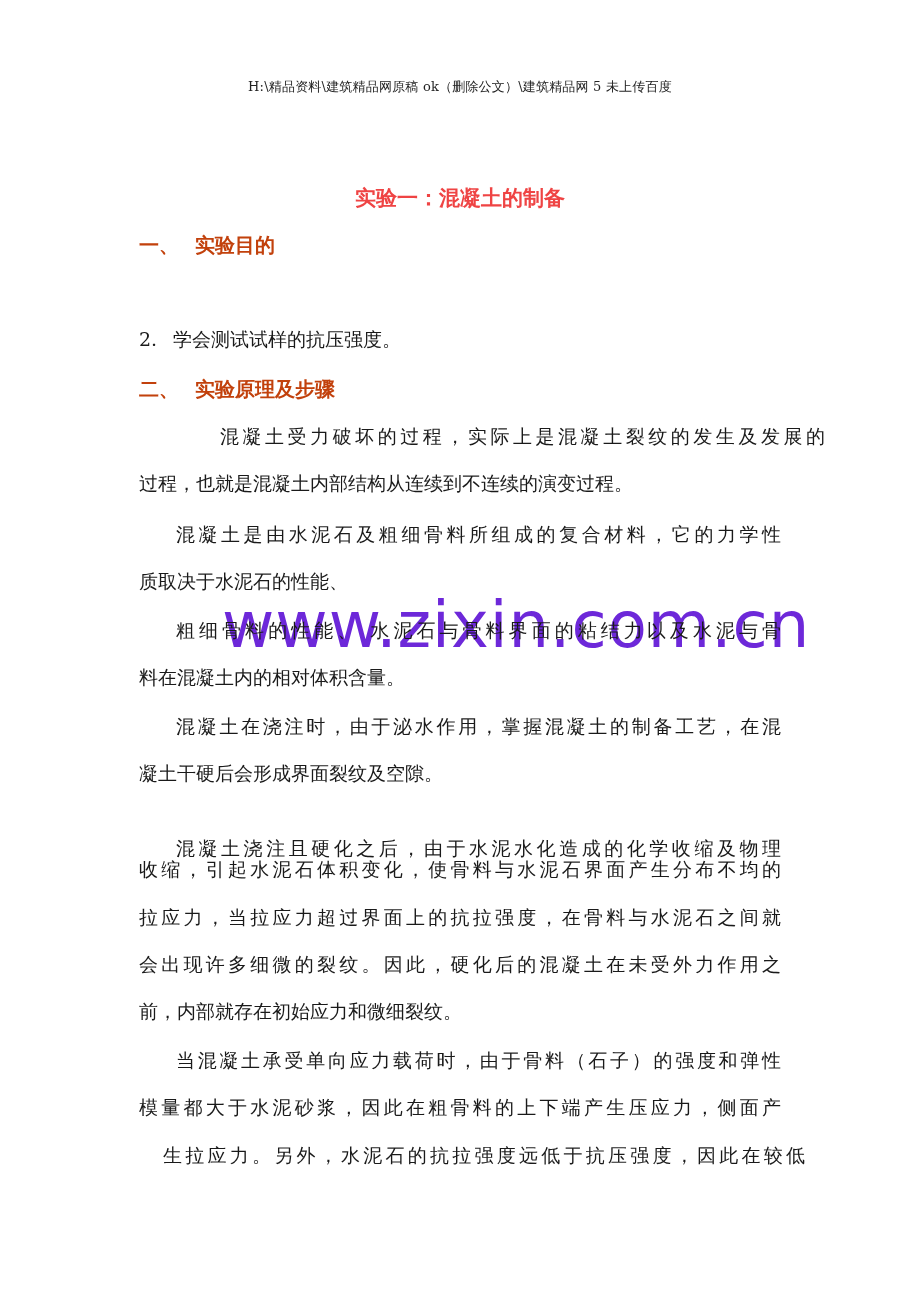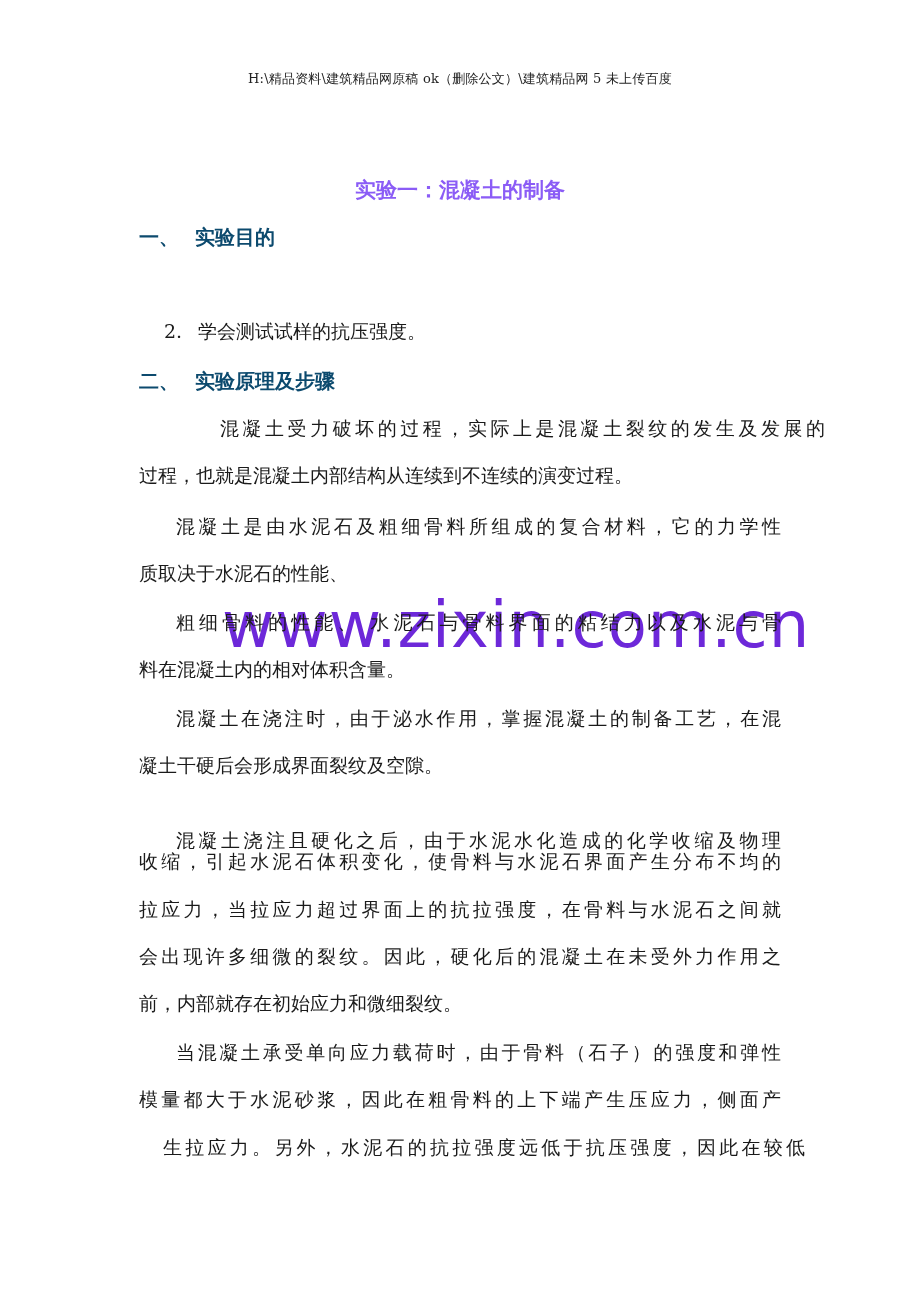--- a/index.html
+++ b/index.html
@@ -3,50 +3,50 @@
 <meta charset="utf-8">
 <style>
   html, body { margin: 0; padding: 0; background: #ffffff; }
   body { width: 920px; height: 1302px; position: relative; overflow: hidden;
          font-family: "DejaVu Serif", "Liberation Serif", serif; color: #1a1a1a; }
   .page { position: absolute; left: 0; top: 0; width: 920px; height: 1302px; background: #fff; }
   .header-path { position: absolute; top: 66px; left: 0; width: 920px; text-align: center;
                  font-size: 13px; color: #222; letter-spacing: 0.2px; white-space: nowrap; }
   .doc-title { position: absolute; top: 172px; left: 0; width: 920px; text-align: center;
                font-family: "DejaVu Sans", "Liberation Sans", sans-serif; font-weight: bold;
-               font-size: 21px; color: #8b5cf6; padding-left: 0px; }
+               font-size: 21px; color: #ef4444; padding-left: 0px; }
   .section-heading { position: absolute; left: 139px; font-family: "DejaVu Sans", "Liberation Sans", sans-serif;
-                     font-weight: bold; font-size: 20px; color: #0c4a6e; white-space: nowrap; }
+                     font-weight: bold; font-size: 20px; color: #c2410c; white-space: nowrap; }
   .section-heading .num { display: inline-block; width: 56px; }
   .list-item { position: absolute; left: 139px; font-size: 19px; color: #1a1a1a; white-space: nowrap; }
   .list-item .num { display: inline-block; width: 34px; }
   .line { position: absolute; left: 139px; width: 642px; font-size: 19px; color: #1a1a1a;
           white-space: nowrap; text-align: justify; text-align-last: justify; }
   .line.indent { left: 176px; width: 605px; }
   .line.last { text-align-last: left; }
   .watermark { position: absolute; top: 588px; left: 222px; font-family: "DejaVu Sans", "Liberation Sans", sans-serif;
                font-size: 64px; color: #6d28d9; letter-spacing: 1px; white-space: nowrap; z-index: 0;
                pointer-events: none; }
-  .content { position: absolute; left: 0; top: 4px; width: 920px; height: 936px; z-index: 1; }
+  .content { position: absolute; left: 0; top: 12px; width: 920px; height: 936px; z-index: 1; }
 </style>
 </head>
 <body>
 
 <div class="page">
   <div class="watermark">www.zixin.com.cn</div>
 
   <div class="content">
     <div class="header-path">H:\精品资料\建筑精品网原稿 ok（删除公文）\建筑精品网 5 未上传百度</div>
 
     <div class="doc-title">实验一：混凝土的制备</div>
 
     <div class="section-heading" style="top:220px;">
       <span class="num">一、</span><span>实验目的</span>
     </div>
-    <div class="list-item" style="top:315px;margin-left:25px;">
+    <div class="list-item" style="top:315px;">
       <span class="num">2.</span><span>学会测试试样的抗压强度。</span>
     </div>
 
     <div class="section-heading" style="top:364px;">
       <span class="num">二、</span><span>实验原理及步骤</span>
     </div>
 
     <div class="line indent" style="top:412px;margin-left:44px;">混凝土受力破坏的过程，实际上是混凝土裂纹的发生及发展的</div>
     <div class="line last" style="top:459px;">过程，也就是混凝土内部结构从连续到不连续的演变过程。</div>
 

